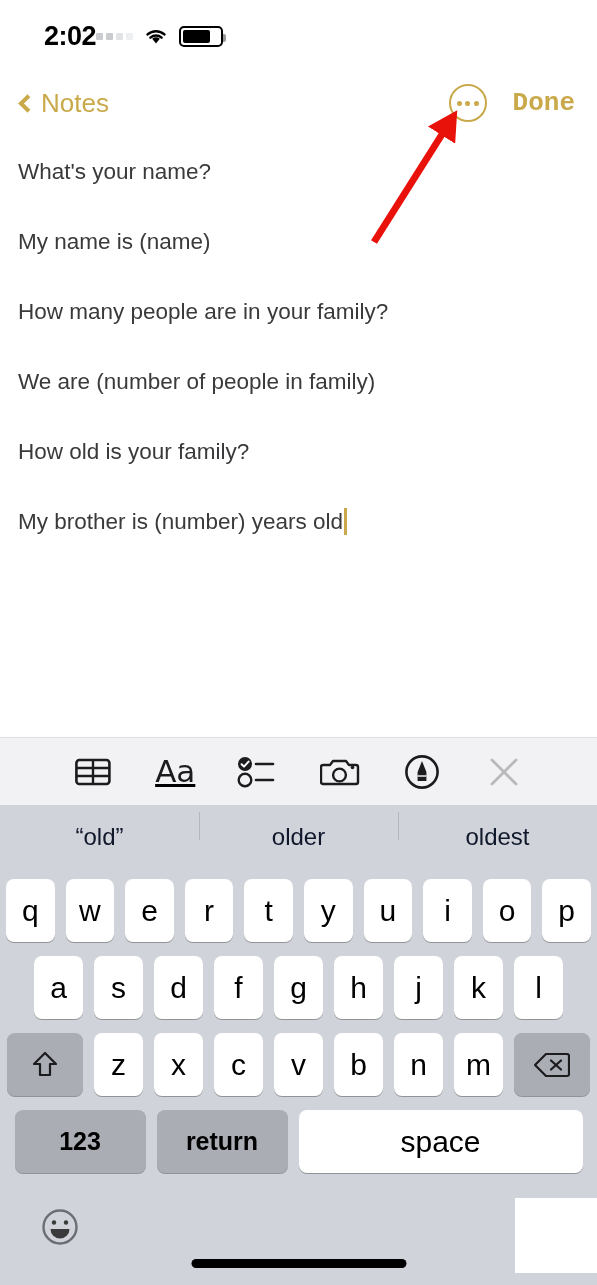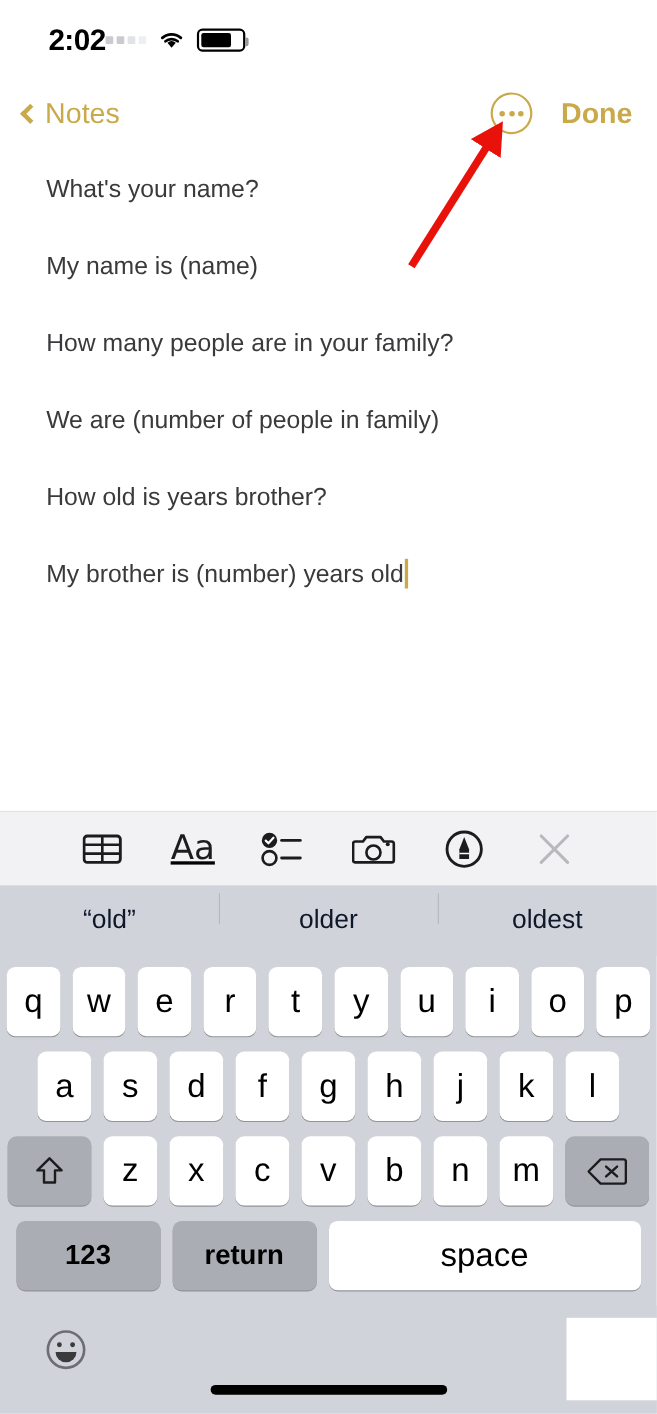--- a/index.html
+++ b/index.html
@@ -95,21 +95,21 @@
   .chev {
     display: block;
     width: 13px; height: 13px;
     border-left: 4px solid #c9a94a;
     border-bottom: 4px solid #c9a94a;
     transform: rotate(45deg);
     margin-left: 3px;
   }
   .nav-back-label { font-size: 26px; color: #c9a94a; }
 
-  .nav-right { display: flex; align-items: center; gap: 26px; }
+  .nav-right { display: flex; align-items: center; gap: 26px; font-family: Liberation Mono, monospace; }
   .more-btn {
     width: 38px; height: 38px;
     border: 2px solid #c9a94a;
     border-radius: 50%;
     display: flex;
     align-items: center;
     justify-content: center;
     gap: 3.5px;
     cursor: pointer;
   }
@@ -117,21 +117,21 @@
     width: 5px; height: 5px;
     background: #c9a94a;
     border-radius: 50%;
     display: block;
   }
   .done-btn { font-size: 26px; font-weight: bold; color: #c9a94a; cursor: pointer; }
 
   
   .note-body {
     flex: 1 1 auto;
-    padding: 24px 42px 0 42px;
+    padding: 24px 42px 0 18px;
     overflow: hidden;
     position: relative;
     background: #fff;
   }
   .note-line {
     font-size: 22.5px;
     color: #3a3a3c;
     line-height: 1.2;
     margin-bottom: 43px;
     white-space: nowrap;
@@ -323,21 +323,21 @@
       </div>
       <div class="done-btn">Done</div>
     </div>
   </div>
 
   <div class="note-body">
     <div class="note-line">What's your name?</div><br>
     <div class="note-line">My name is (name)</div><br>
     <div class="note-line">How many people are in your family?</div><br>
     <div class="note-line">We are (number of people in family)</div><br>
-    <div class="note-line">How old is years brother?</div><br>
+    <div class="note-line">How old is your family?</div><br>
     <span class="note-line last">My brother is (number) years old</span><span class="caret"></span>
   </div>
 
   <div class="notes-toolbar">
     <div class="tool-btn">
       <svg width="36" height="30" viewBox="0 0 36 30">
         <rect x="1.4" y="3" width="33" height="24" rx="3" stroke="#1c1c1e" stroke-width="2.6" fill="none"></rect>
         <line x1="1.4" y1="11" x2="34.4" y2="11" stroke="#1c1c1e" stroke-width="2.4"></line>
         <line x1="1.4" y1="19" x2="34.4" y2="19" stroke="#1c1c1e" stroke-width="2.4"></line>
         <line x1="18" y1="3" x2="18" y2="27" stroke="#1c1c1e" stroke-width="2.4"></line>

